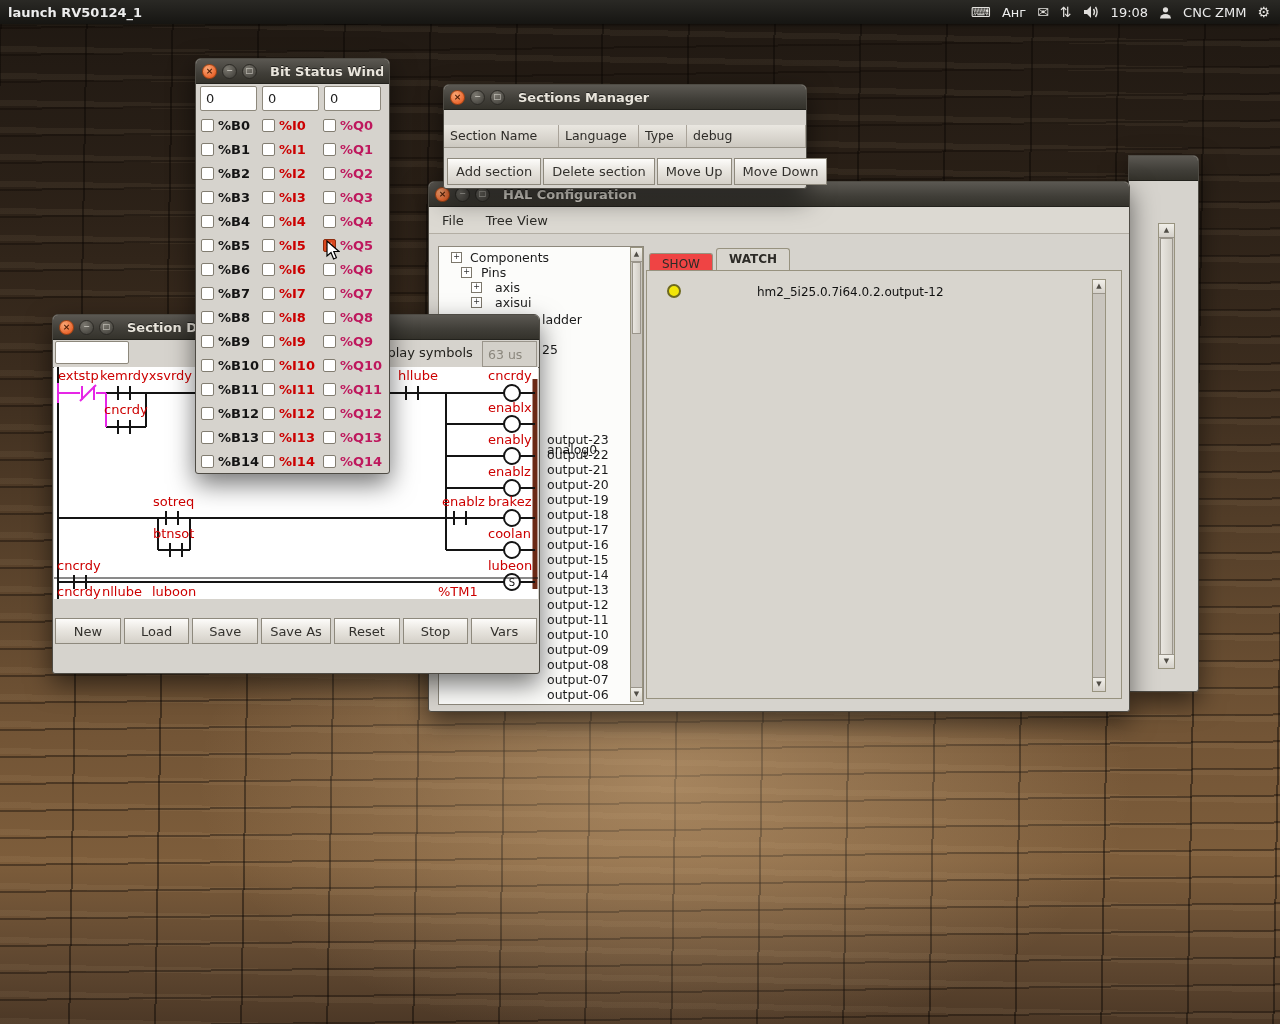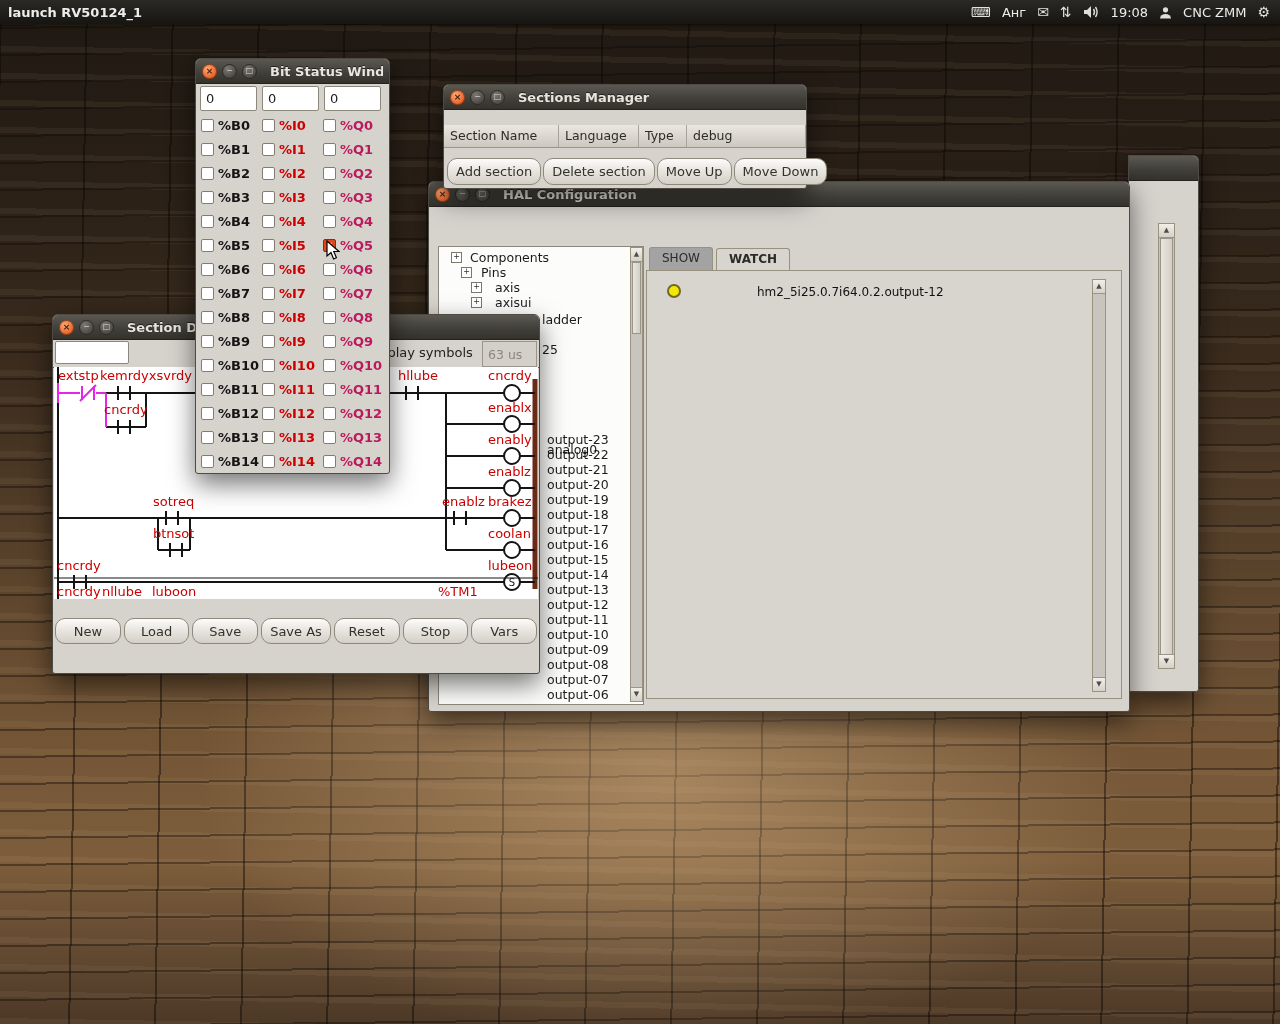--- a/index.html
+++ b/index.html
@@ -26,21 +26,21 @@
     box-shadow:0 10px 26px rgba(0,0,0,.55);}
   .titlebar{height:24px;background:linear-gradient(#5b5852,#403e38 60%,#34322b);
     border-radius:5px 5px 0 0;display:flex;align-items:center;gap:5px;padding:0 6px;
     border-bottom:1px solid #23221d;}
   .wbtn{width:15px;height:15px;border-radius:50%;display:flex;align-items:center;justify-content:center;
     font-size:9px;line-height:1;box-sizing:border-box;flex:0 0 auto;}
   .wbtn.close{background:radial-gradient(circle at 35% 30%,#f9a877,#e9632b 75%);border:1px solid #a34313;color:#4d1d06;font-weight:bold;}
   .wbtn.min,.wbtn.max{background:radial-gradient(circle at 35% 30%,#7b7870,#4a4842 75%);border:1px solid #2c2a25;color:#d9d6ce;font-size:8px;}
   .wtitle{color:#e9e5dc;font-weight:bold;font-size:13px;margin-left:8px;white-space:nowrap;overflow:hidden;
     text-shadow:0 -1px 0 rgba(0,0,0,.55);}
-  .gtkbtn{background:linear-gradient(#fdfcfa,#e9e6e0 45%,#d4d0c8);border:1px solid #8e897d;border-radius:10px;
+  .gtkbtn{background:linear-gradient(#fdfcfa,#e9e6e0 45%,#d4d0c8);border:1px solid #8e897d;border-radius:0;
     color:#33312d;font-size:13px;display:flex;align-items:center;justify-content:center;height:26px;
     padding:0 8px;box-sizing:border-box;white-space:nowrap;}
   .entry{background:#fff;border:1px solid #8d887c;border-radius:2px;font-size:13px;color:#1d1d1d;
     display:flex;align-items:center;padding:0 5px;box-sizing:border-box;}
   
   .vscroll{position:absolute;background:#c9c5be;border:1px solid #98937f;box-sizing:border-box;}
   .varrow{position:absolute;left:0;right:0;height:13px;background:linear-gradient(#f1efe9,#d5d1ca);
     border-bottom:1px solid #9a958b;font-size:7px;text-align:center;line-height:13px;color:#504d46;}
   .varrow.dn{border-bottom:none;border-top:1px solid #9a958b;bottom:0;}
   .vthumb{position:absolute;left:1px;right:1px;background:linear-gradient(90deg,#e9e6e0,#d2cec6);border:1px solid #9a958b;}
@@ -70,21 +70,21 @@
     gap:22px;padding:0 13px;font-size:13px;color:#2b2a26;}
   .hal-left{position:absolute;left:9px;top:64px;width:204px;height:457px;background:#fcfcfa;border:1px solid #8d887c;overflow:hidden;}
   .treeitem{position:absolute;font-size:12.5px;color:#1b1b1b;white-space:nowrap;line-height:13px;}
   .plusbox{position:absolute;width:9px;height:9px;border:1px solid #7c776b;background:#fff;font-size:8px;
     line-height:8px;text-align:center;color:#333;}
   .notebook{position:absolute;left:217px;top:66px;width:476px;height:451px;}
   .tabs{display:flex;gap:3px;height:22px;padding-left:3px;align-items:flex-end;}
   .tab{padding:3px 12px 2px 12px;font-size:12px;color:#2d2b27;border:1px solid #97927f;border-bottom:none;
     border-radius:3px 3px 0 0;box-sizing:border-box;}
   .tab.active{background:#d8d5ce;height:22px;font-weight:bold;}
-  .tab.inactive{background:#a3a3a3;height:23px;}
+  .tab.inactive{background:#ef4444;height:17px;}
   .nb-body{position:absolute;top:22px;left:0;right:0;bottom:0;background:#d8d5ce;border:1px solid #97927f;}
   .led{position:absolute;left:20px;top:13px;width:14px;height:14px;border-radius:50%;border:2px solid #6e6a20;box-sizing:border-box;}
   .watch-label{position:absolute;left:110px;top:14px;font-size:12px;color:#101010;}
   
   #secdisp{left:52px;top:314px;width:486px;height:358px;z-index:400;}
   .sd-toolbar{position:absolute;left:0;top:24px;right:0;height:28px;border-bottom:1px solid #5a574f;}
   .sd-combo{position:absolute;left:2px;top:2px;width:74px;height:23px;}
   .sd-symbox{position:absolute;left:296px;top:7px;width:13px;height:13px;background:#fff;border:1px solid #827d71;}
   .sd-symlab{position:absolute;left:314px;top:6px;font-size:13px;color:#23221e;white-space:nowrap;}
   .sd-scan{position:absolute;left:429px;top:2px;width:55px;height:23px;background:#d3d0c9;border:1px solid #9a958b;
@@ -138,20 +138,24 @@
     <div class="varrow dn">▼</div>
   </div>
 </div>
 
 <div class="window" id="hal">
   <div class="titlebar">
     <span class="wbtn close">×</span>
     <span class="wbtn min">−</span>
     <span class="wbtn max">□</span>
     <span class="wtitle">HAL Configuration</span>
+  </div>
+  <div class="menubar">
+    <span>File</span>
+    <span>Tree View</span>
   </div>
   <div class="hal-left">
     <div class="vscroll" style="right:0;top:0;width:13px;height:455px;">
       <div class="varrow">▲</div>
       <div class="vthumb" style="top:14px;height:70px;"></div>
       <div class="varrow dn">▼</div>
     </div>
   <span class="plusbox" style="left: 12px; top: 5px;">+</span>
       <span class="treeitem" style="left: 31px; top: 4px;">Components</span>
       <span class="plusbox" style="left: 22px; top: 20px;">+</span>

